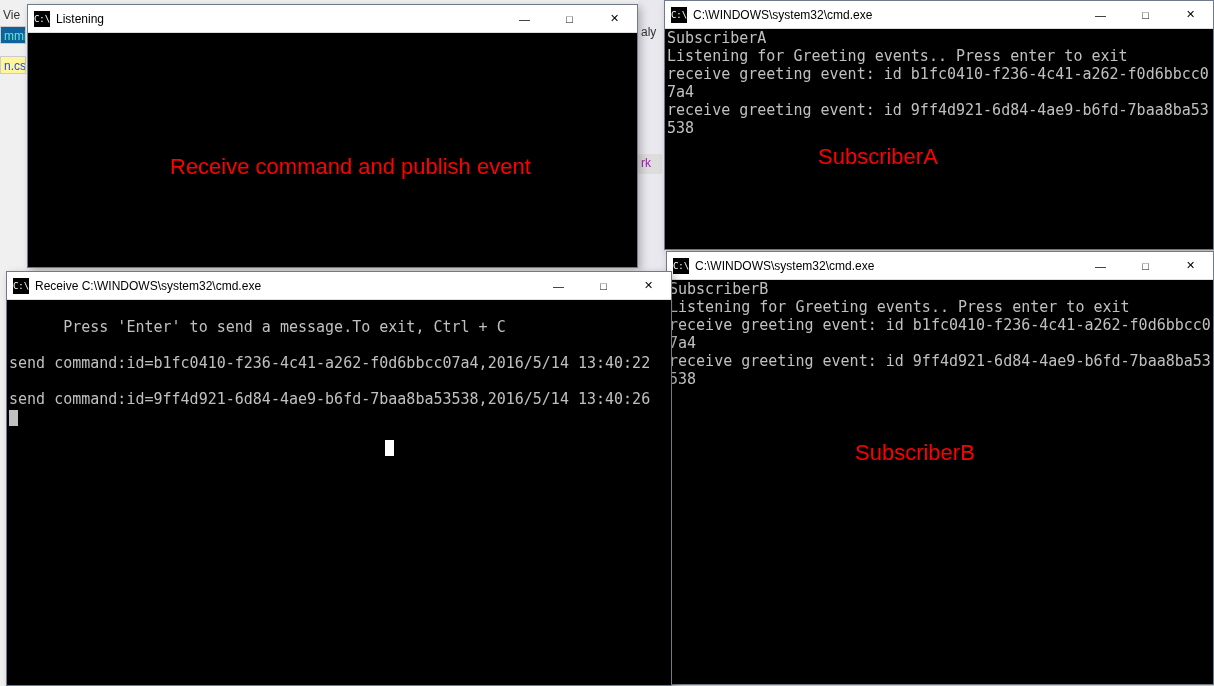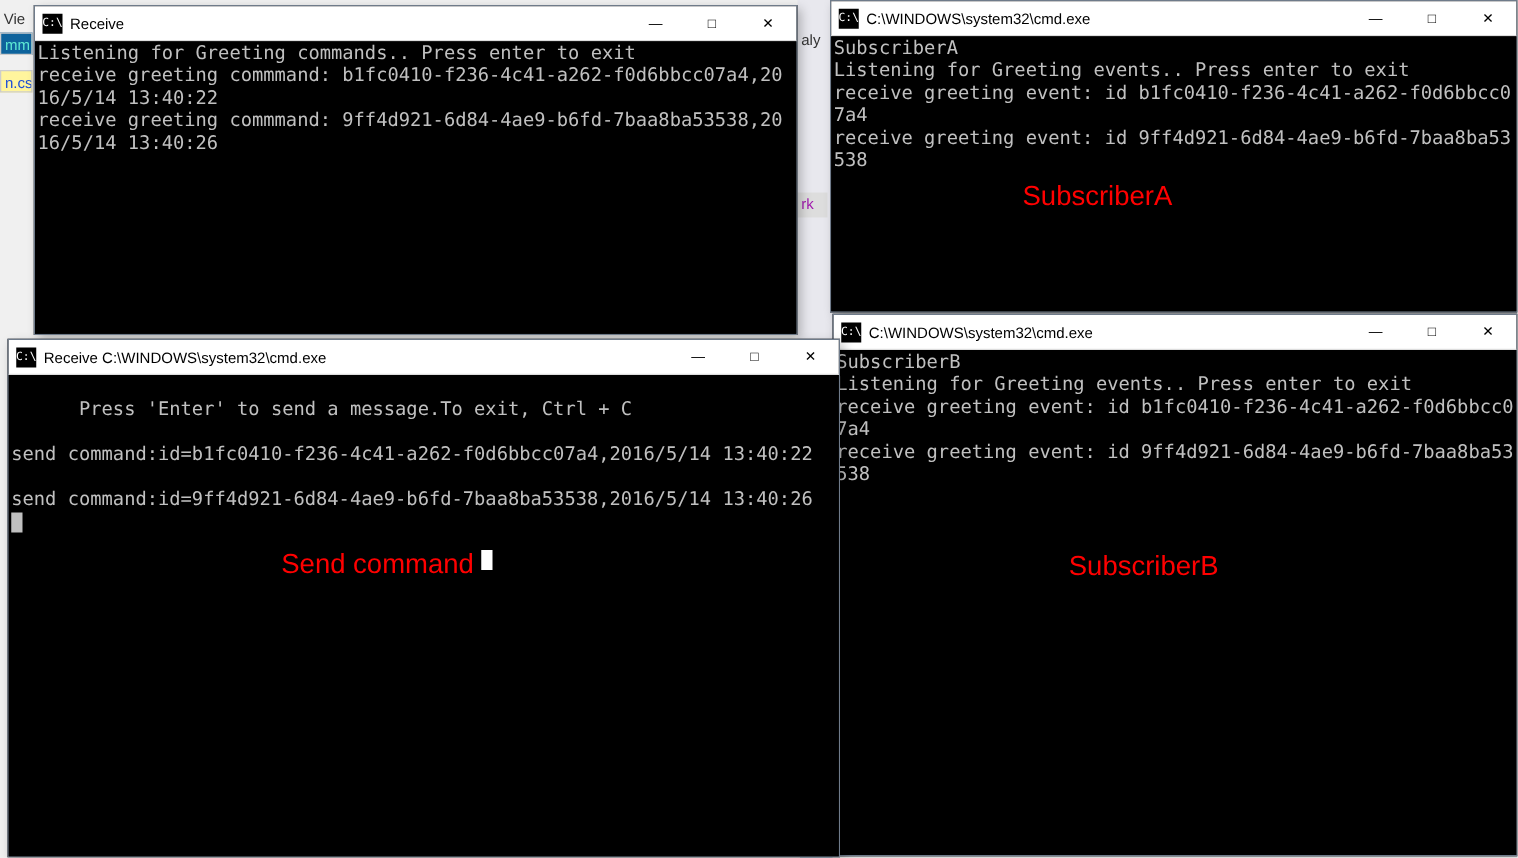--- a/index.html
+++ b/index.html
@@ -88,51 +88,48 @@
   <div class="bg-frag mmi">mmi</div>
   <div class="bg-frag ncs">n.cs</div>
   <div class="bg-frag aly">aly</div>
   <div class="bg-frag rk">rk</div>
   <div class="bg-frag bar"></div>
   <div class="bg-frag bar2"></div>
 
   <div class="win" style="left:27px; top:4px; width:611px; height:264px;">
     <div class="titlebar">
       <span class="ticon">C:\</span>
-      <span class="title">Receive</span>
+      <span class="title">Listening</span>
       <span class="spacer"></span>
       <span class="winbtn">―</span>
       <span class="winbtn">□</span>
       <span class="winbtn close">✕</span>
     </div>
-    <div class="term">Listening for Greeting commands.. Press enter to exit
-receive greeting commmand: b1fc0410-f236-4c41-a262-f0d6bbcc07a4,2016/5/14 13:40:22
-receive greeting commmand: 9ff4d921-6d84-4ae9-b6fd-7baa8ba53538,2016/5/14 13:40:26</div>
   </div>
+  <div class="overlay-label" style="left:170px; top:154px;">Receive command and publish event</div>
 
   <div class="win" style="left:6px; top:271px; width:666px; height:415px; z-index:10;">
     <div class="titlebar">
       <span class="ticon">C:\</span>
       <span class="title">Receive C:\WINDOWS\system32\cmd.exe</span>
       <span class="spacer"></span>
       <span class="winbtn">―</span>
       <span class="winbtn">□</span>
       <span class="winbtn close">✕</span>
     </div>
     <div class="term">
       <span>Press 'Enter' to send a message.To exit, Ctrl + C
 
 send command:id=b1fc0410-f236-4c41-a262-f0d6bbcc07a4,2016/5/14 13:40:22
 
 send command:id=9ff4d921-6d84-4ae9-b6fd-7baa8ba53538,2016/5/14 13:40:26
 </span><span class="cursor-block"></span>
       <span class="text-caret" style="left:378px; top:140px;"></span>
     </div>
   </div>
-  <div class="overlay-label" style="left:225px; top:438px;">Send command</div>
 
   <div class="win" style="left:664px; top:0px; width:550px; height:250px;">
     <div class="titlebar">
       <span class="ticon">C:\</span>
       <span class="title">C:\WINDOWS\system32\cmd.exe</span>
       <span class="spacer"></span>
       <span class="winbtn">―</span>
       <span class="winbtn">□</span>
       <span class="winbtn close">✕</span>
     </div>

